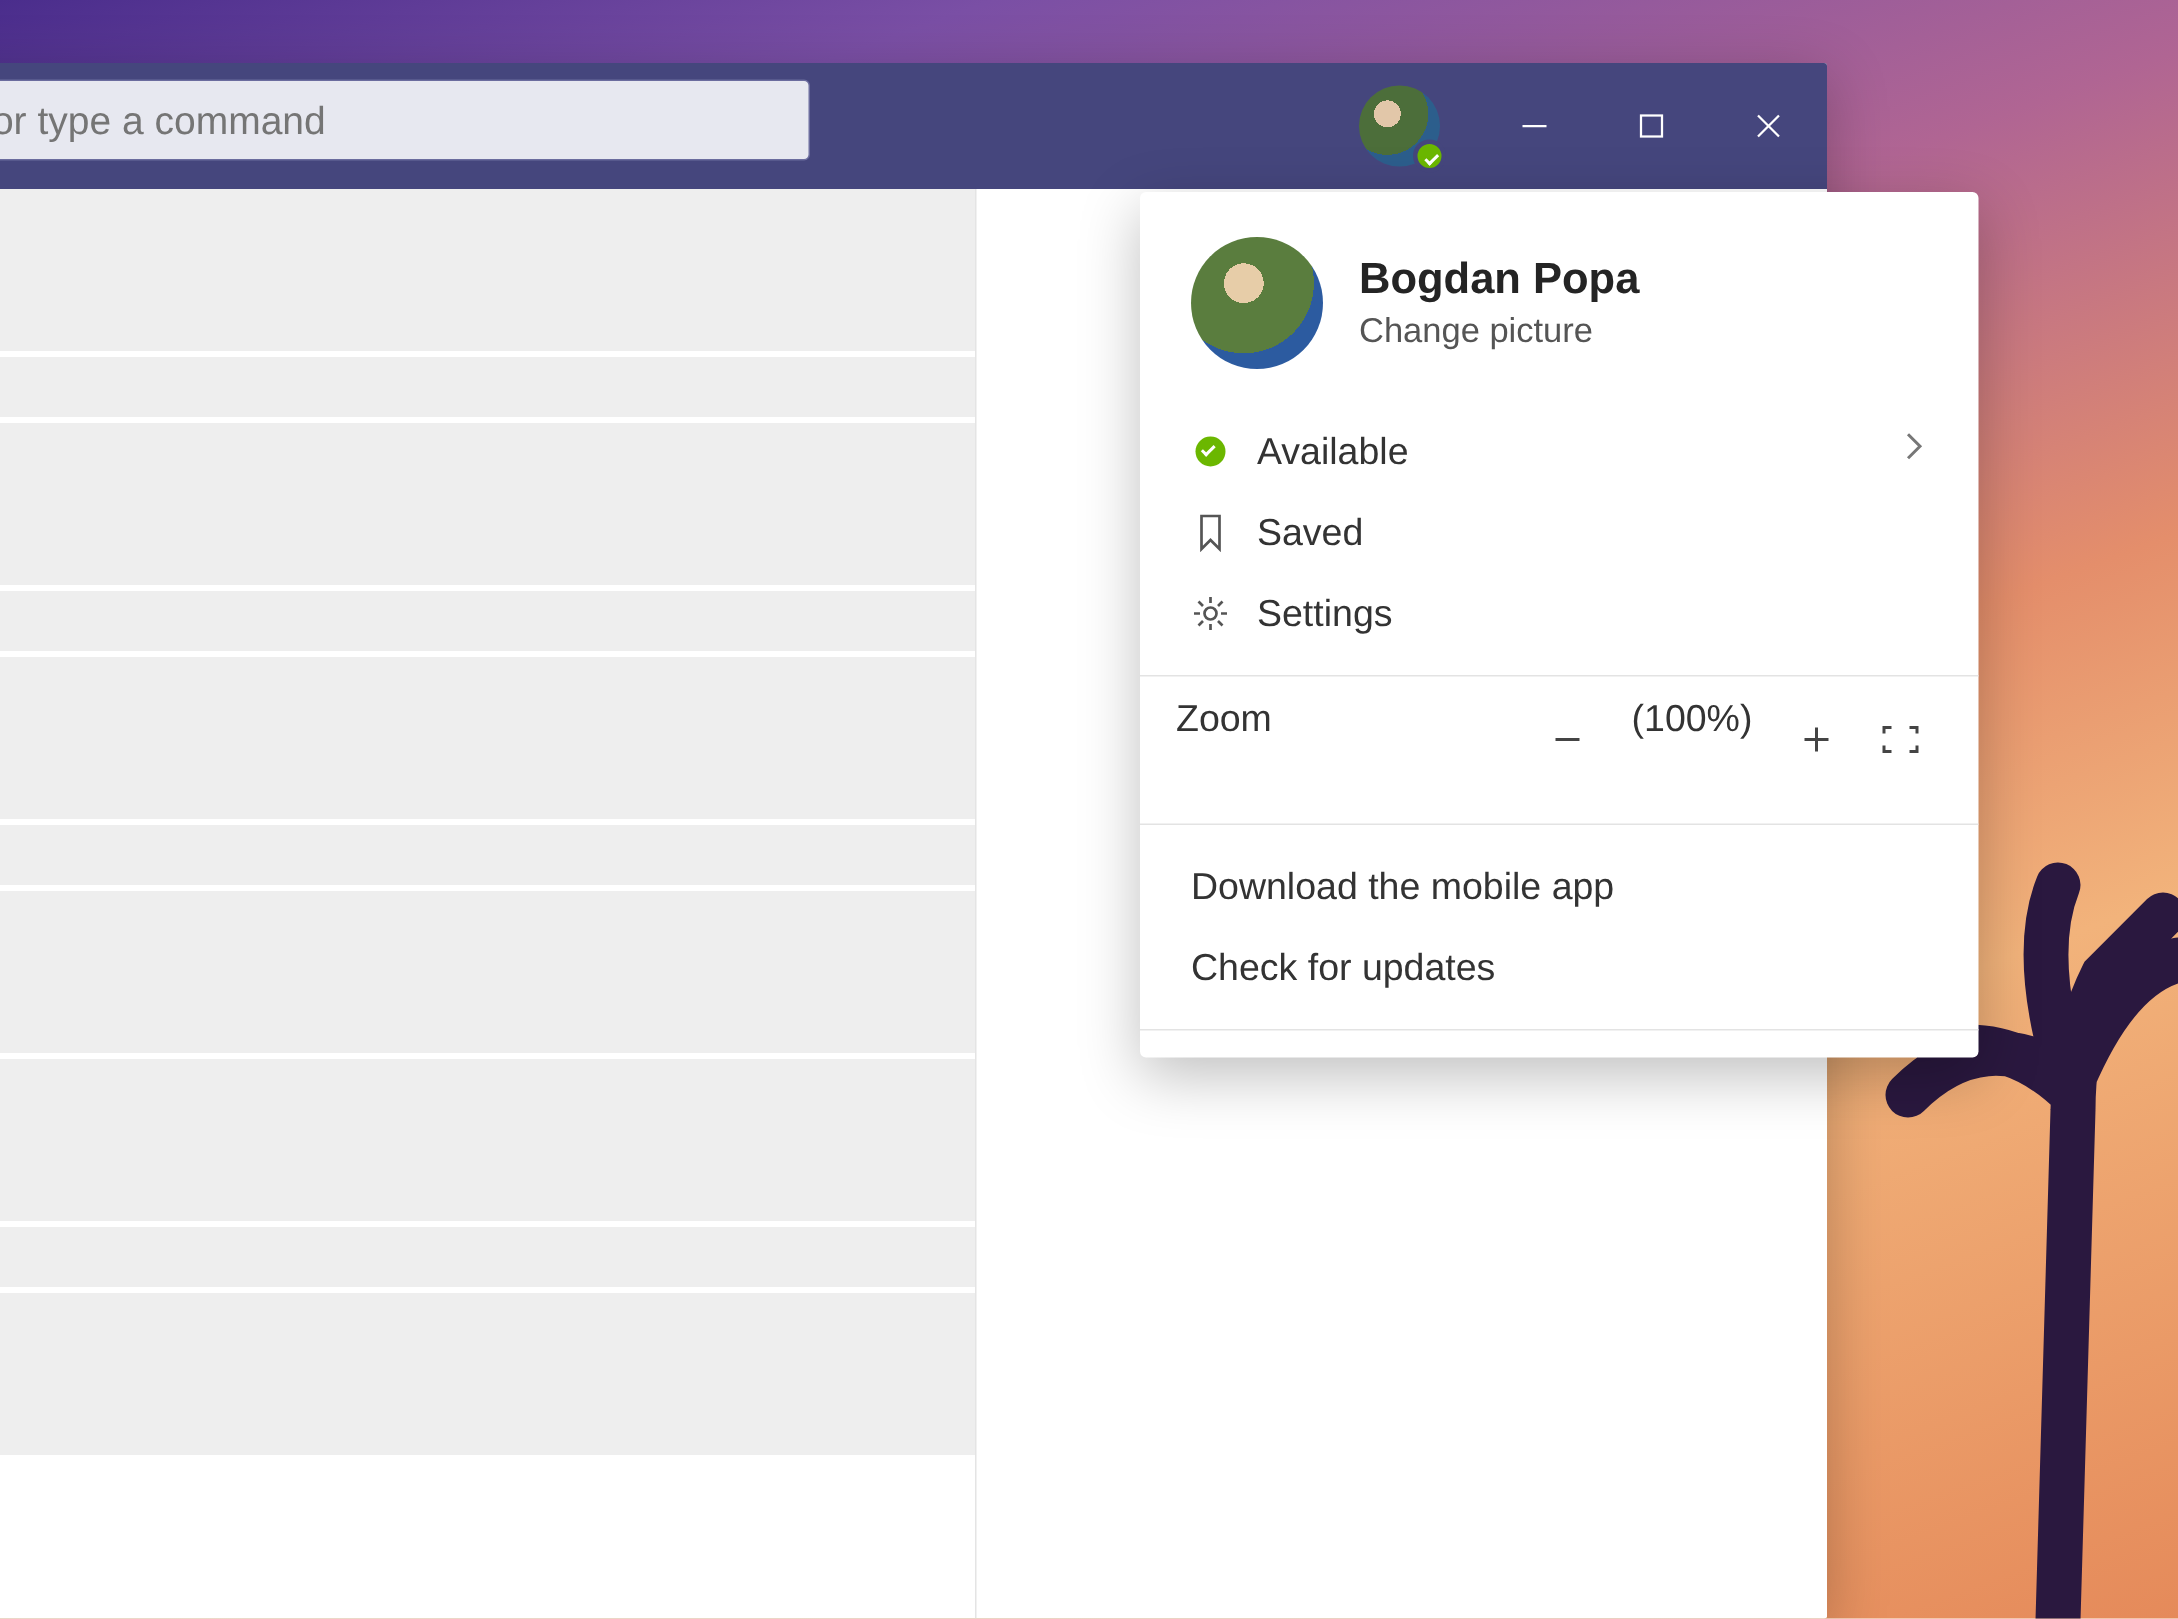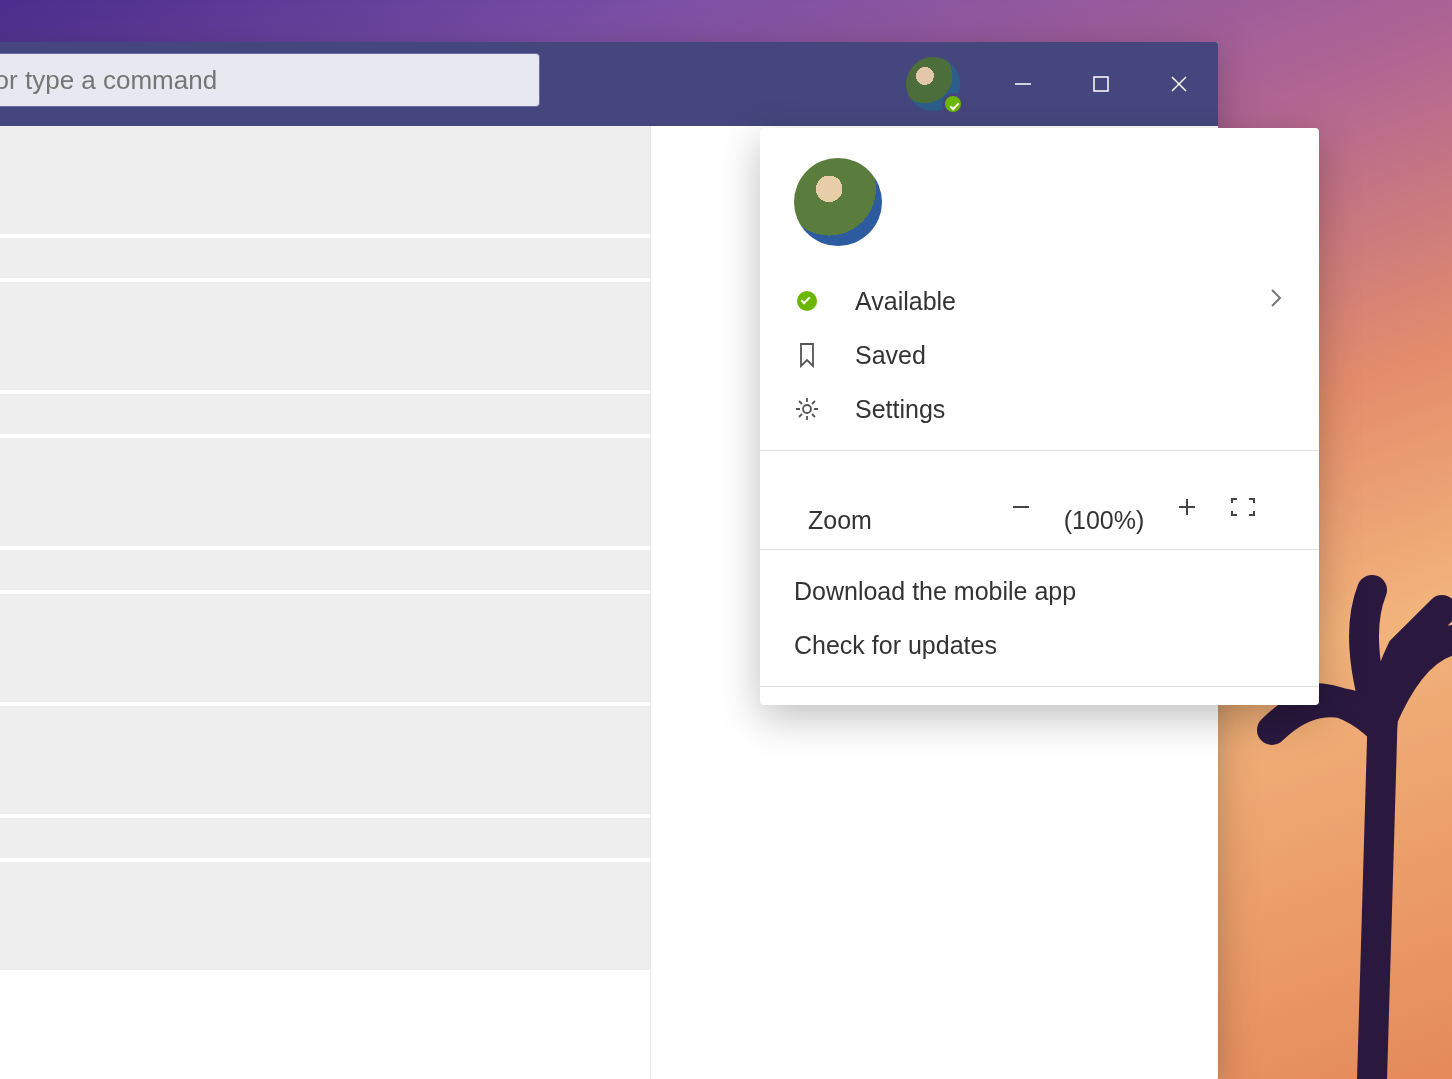--- a/index.html
+++ b/index.html
@@ -107,32 +107,32 @@
     width: 88px; height:88px; border-radius:50%; flex:none;
     background: radial-gradient(circle at 40% 35%, #e7cda8 0 17%, #5a7d3e 17% 60%, #2c5ba0 60% 100%);
   }
   .fly-head .name { font-size:29px; font-weight:600; color:#242424; }
   .fly-head .change { font-size:23px; color:#555; margin-top:4px; cursor:pointer; }
   .menu { padding: 4px 0; }
   .item {
     display:flex; align-items:center;
     padding: 0 34px; height:54px;
     font-size:25px; color:#333; cursor:pointer;
-    gap:35px;
+    gap:18px;
     position:relative;
   }
   .item .ico { width:26px; height:26px; flex:none; display:flex; align-items:center; justify-content:center; }
   .item .ico svg { stroke:#555; stroke-width:1.8; fill:none; }
   .item .chev { position:absolute; right:34px; top:50%; transform:translateY(-50%); }
   .item .chev svg{ stroke:#777; stroke-width:2; fill:none; }
   .sep { height:1px; background:#e3e3e3; margin:14px 0; }
 
   .zoom-row {
-    display:flex; align-items:flex-end;
-    padding: 0 48px; height:70px; font-size:25px; color:#333;
+    display:flex; align-items:flex-start;
+    padding: 0 24px; height:70px; font-size:25px; color:#333;
   }
   .zoom-row .lbl { flex:none; }
   .zoom-row .spacer { flex:1; }
   .zoom-btn {
     width:56px; height:56px; display:flex; align-items:center; justify-content:center;
     cursor:pointer; border-radius:3px;
   }
   .zoom-btn svg{ stroke:#444; stroke-width:2; fill:none; }
   .zoom-val { width:110px; text-align:center; }
 
@@ -198,20 +198,24 @@
       <div class="list-block"></div>
     </div>
     <div class="main-pane"></div>
   </div>
 </div>
 
 <div class="flyout">
 
   <div class="fly-head">
     <div class="avatar-large"></div>
+    <div>
+      <div class="name">Bogdan Popa</div>
+      <div class="change">Change picture</div>
+    </div>
   </div>
 
   <div class="menu">
     <div class="item">
       <span class="ico">
           <span class="status-dot"></span>
         </span>
       <span>Available</span>
       <span class="chev">
         <svg width="18" height="24" viewBox="0 0 18 24">

